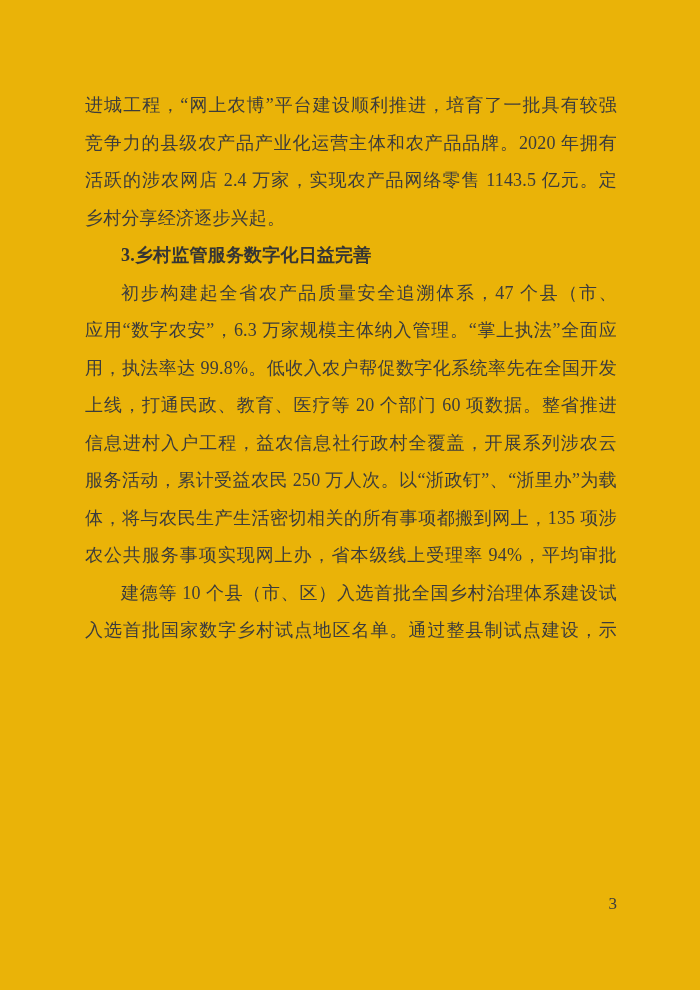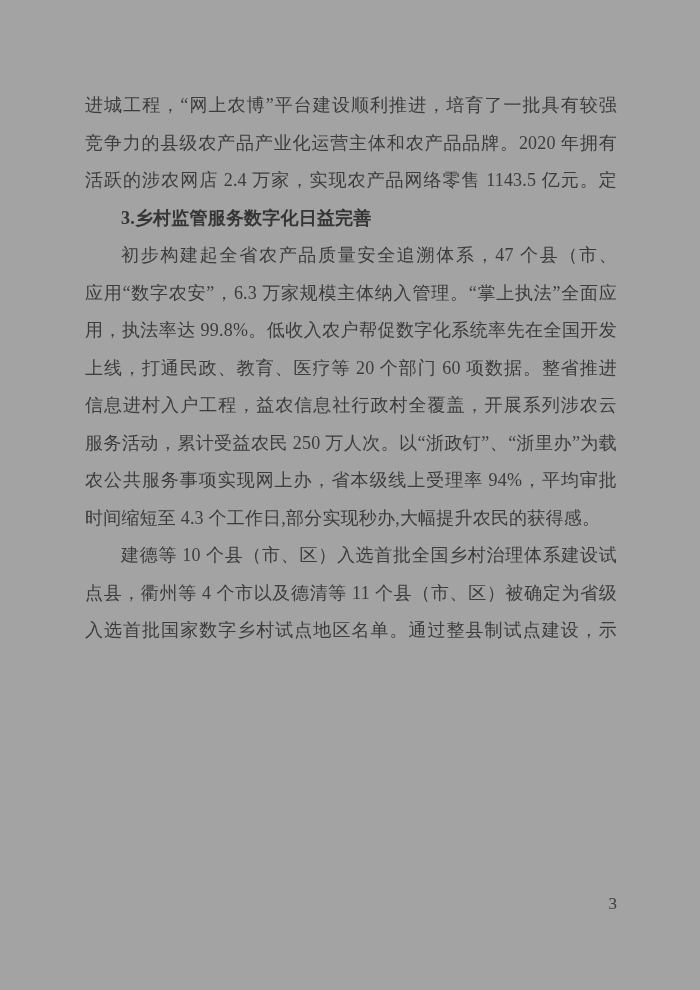--- a/index.html
+++ b/index.html
@@ -4,21 +4,21 @@
 <style>
   html, body {
     margin: 0;
     padding: 0;
     background: #ffffff;
   }
   .page {
     position: relative;
     width: 700px;
     height: 990px;
-    background: #a3a3a3;
+    background: #eab308;
     overflow: hidden;
     font-family: "Liberation Serif", "DejaVu Serif", serif;
     color: #3c3c3c;
   }
   .text-block {
     position: absolute;
     left: 85px;
     top: 87px;
     width: 532px;
   }
@@ -55,27 +55,27 @@
   }
 </style>
 </head>
 <body>
 
 <div class="page">
   <div class="text-block">
       <div class="line just">进城工程，“网上农博”平台建设顺利推进，培育了一批具有较强</div>
       <div class="line just">竞争力的县级农产品产业化运营主体和农产品品牌。2020 年拥有</div>
       <div class="line just">活跃的涉农网店 2.4 万家，实现农产品网络零售 1143.5 亿元。定</div>
+      <div class="line">乡村分享经济逐步兴起。</div>
       <div class="heading-line">3.乡村监管服务数字化日益完善</div>
       <div class="line just indent">初步构建起全省农产品质量安全追溯体系，47 个县（市、区）</div>
       <div class="line just">应用“数字农安”，6.3 万家规模主体纳入管理。“掌上执法”全面应</div>
       <div class="line just">用，执法率达 99.8%。低收入农户帮促数字化系统率先在全国开发</div>
       <div class="line just">上线，打通民政、教育、医疗等 20 个部门 60 项数据。整省推进</div>
       <div class="line just">信息进村入户工程，益农信息社行政村全覆盖，开展系列涉农云</div>
       <div class="line just">服务活动，累计受益农民 250 万人次。以“浙政钉”、“浙里办”为载</div>
+      <div class="line just">体，将与农民生产生活密切相关的所有事项都搬到网上，135 项涉</div>
       <div class="line just">农公共服务事项实现网上办，省本级线上受理率 94%，平均审批</div>
-      <div class="line">时间缩短至 4.3 个工作日,部分实现秒办,大幅提升农民的获得感。</div>
       <div class="line just indent">建德等 10 个县（市、区）入选首批全国乡村治理体系建设试</div>
-      <div class="line just">点县，衢州等 4 个市以及德清等 11 个县（市、区）被确定为省级</div>
       <div class="line just">入选首批国家数字乡村试点地区名单。通过整县制试点建设，示</div>
     </div>
   <div class="page-number">3</div>
 </div>
 
 </body></html>

